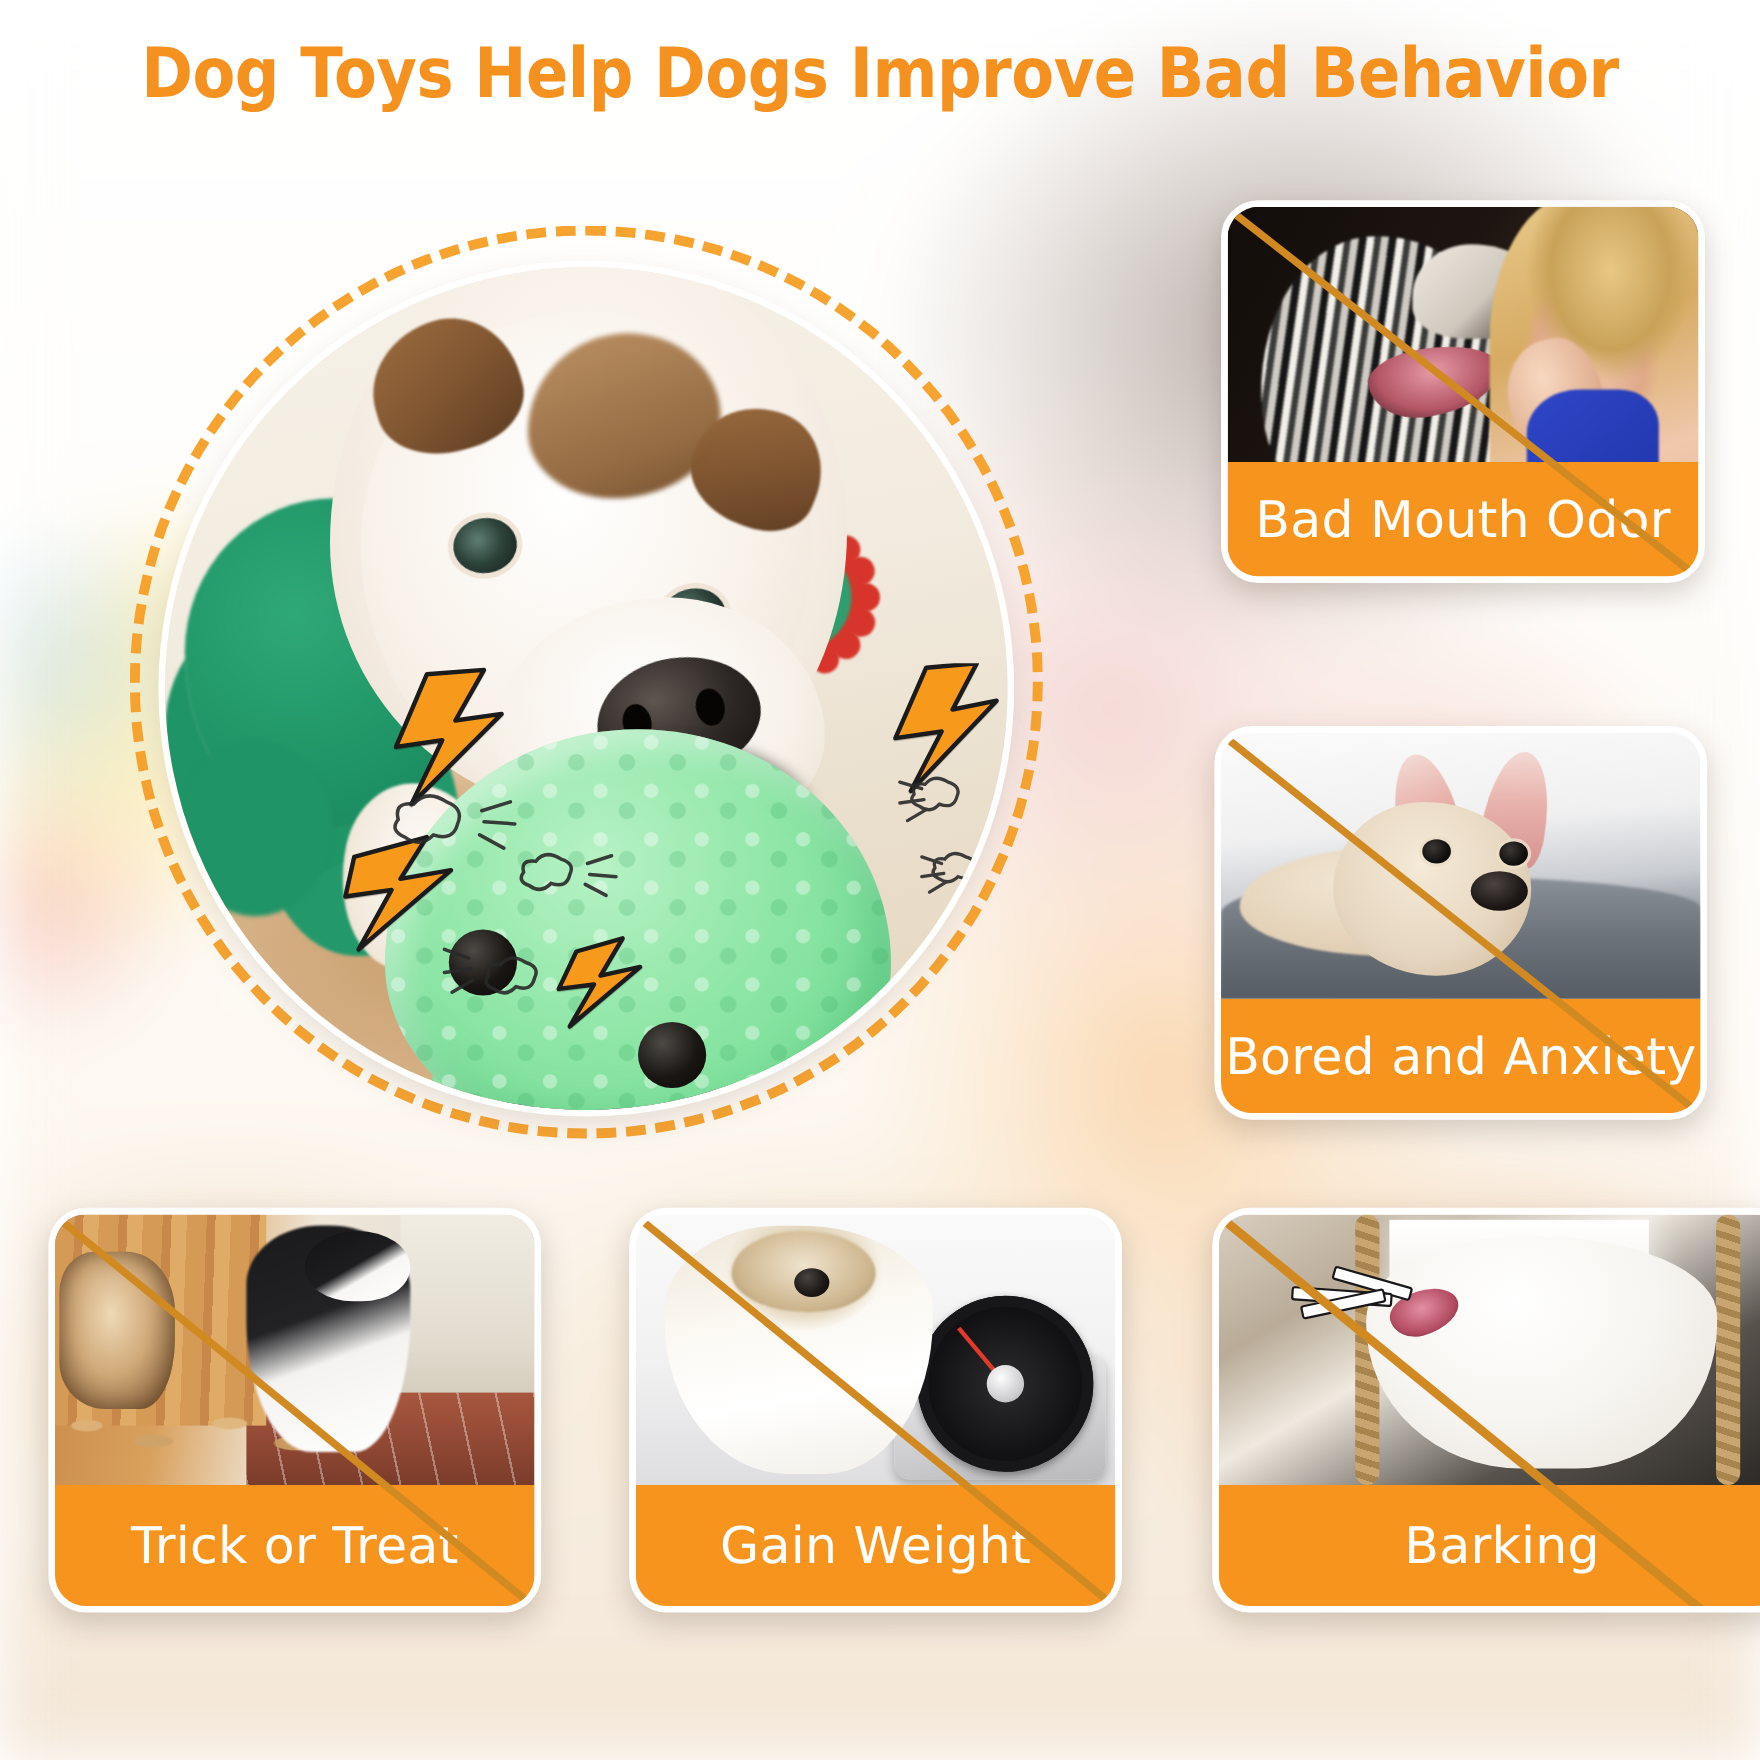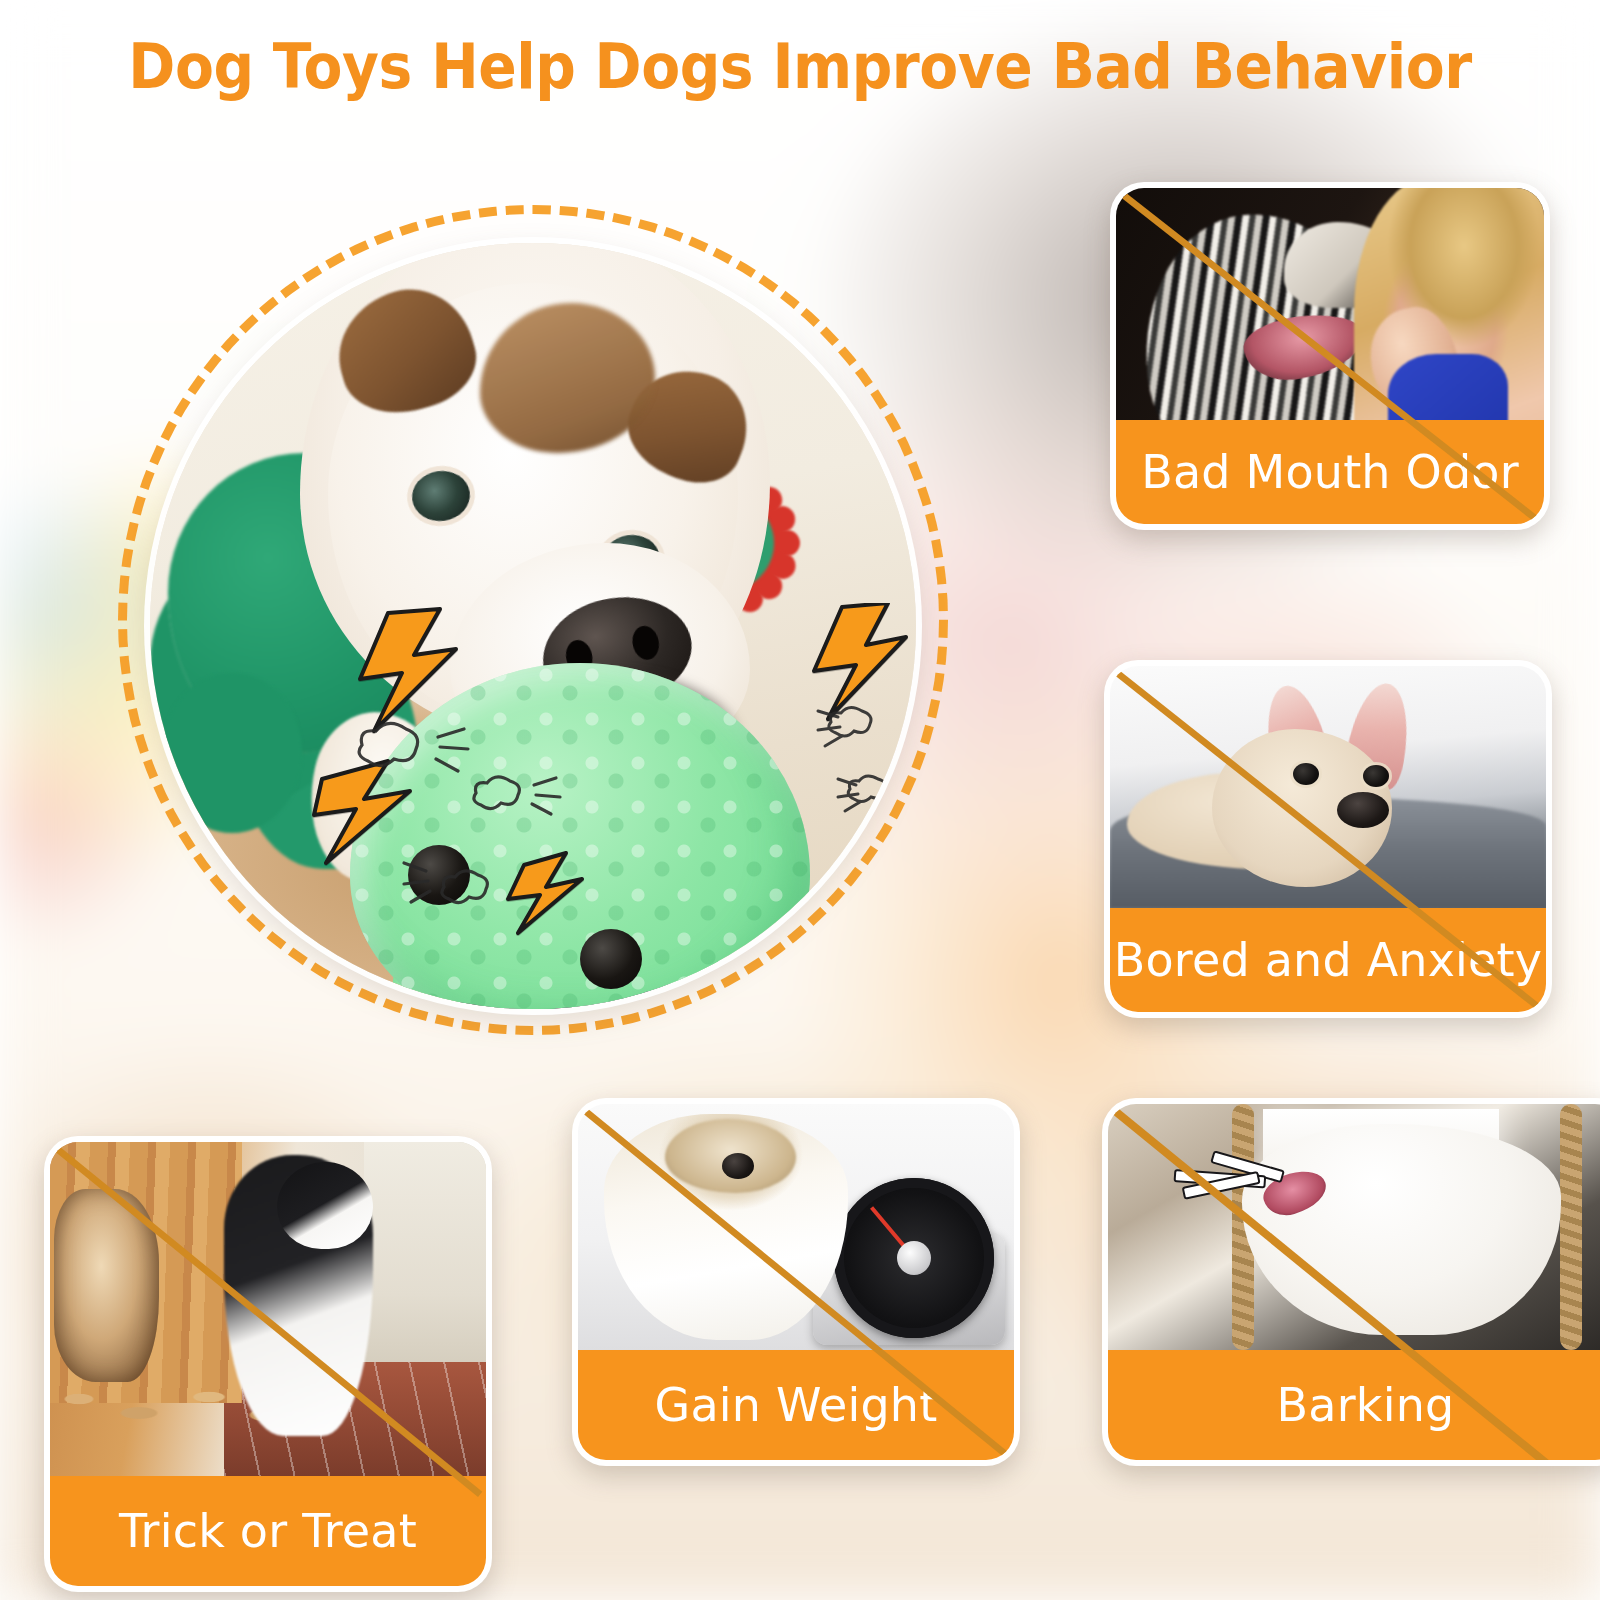--- a/index.html
+++ b/index.html
@@ -340,21 +340,21 @@
     pointer-events: none;
   }
 
   
   #card-odor    { left: 1110px; top: 182px;  width: 440px; height: 348px; }
   #card-odor    .card-label { height: 104px; font-size: 46px; }
 
   #card-bored   { left: 1104px; top: 660px;  width: 448px; height: 358px; }
   #card-bored   .card-label { height: 104px; font-size: 46px; }
 
-  #card-trick   { left: 44px;   top: 1136px; width: 448px; height: 456px; }
+  #card-trick   { left: 44px;   top: 1098px; width: 448px; height: 368px; }
   #card-trick   .card-label { height: 110px; font-size: 46px; }
 
   #card-weight  { left: 572px;  top: 1098px; width: 448px; height: 368px; }
   #card-weight  .card-label { height: 110px; font-size: 46px; }
 
   #card-barking { left: 1102px; top: 1098px; width: 527px; height: 368px; }
   #card-barking .card-label { height: 110px; font-size: 46px; }
 
   
   .scene { position: absolute; inset: 0; }

